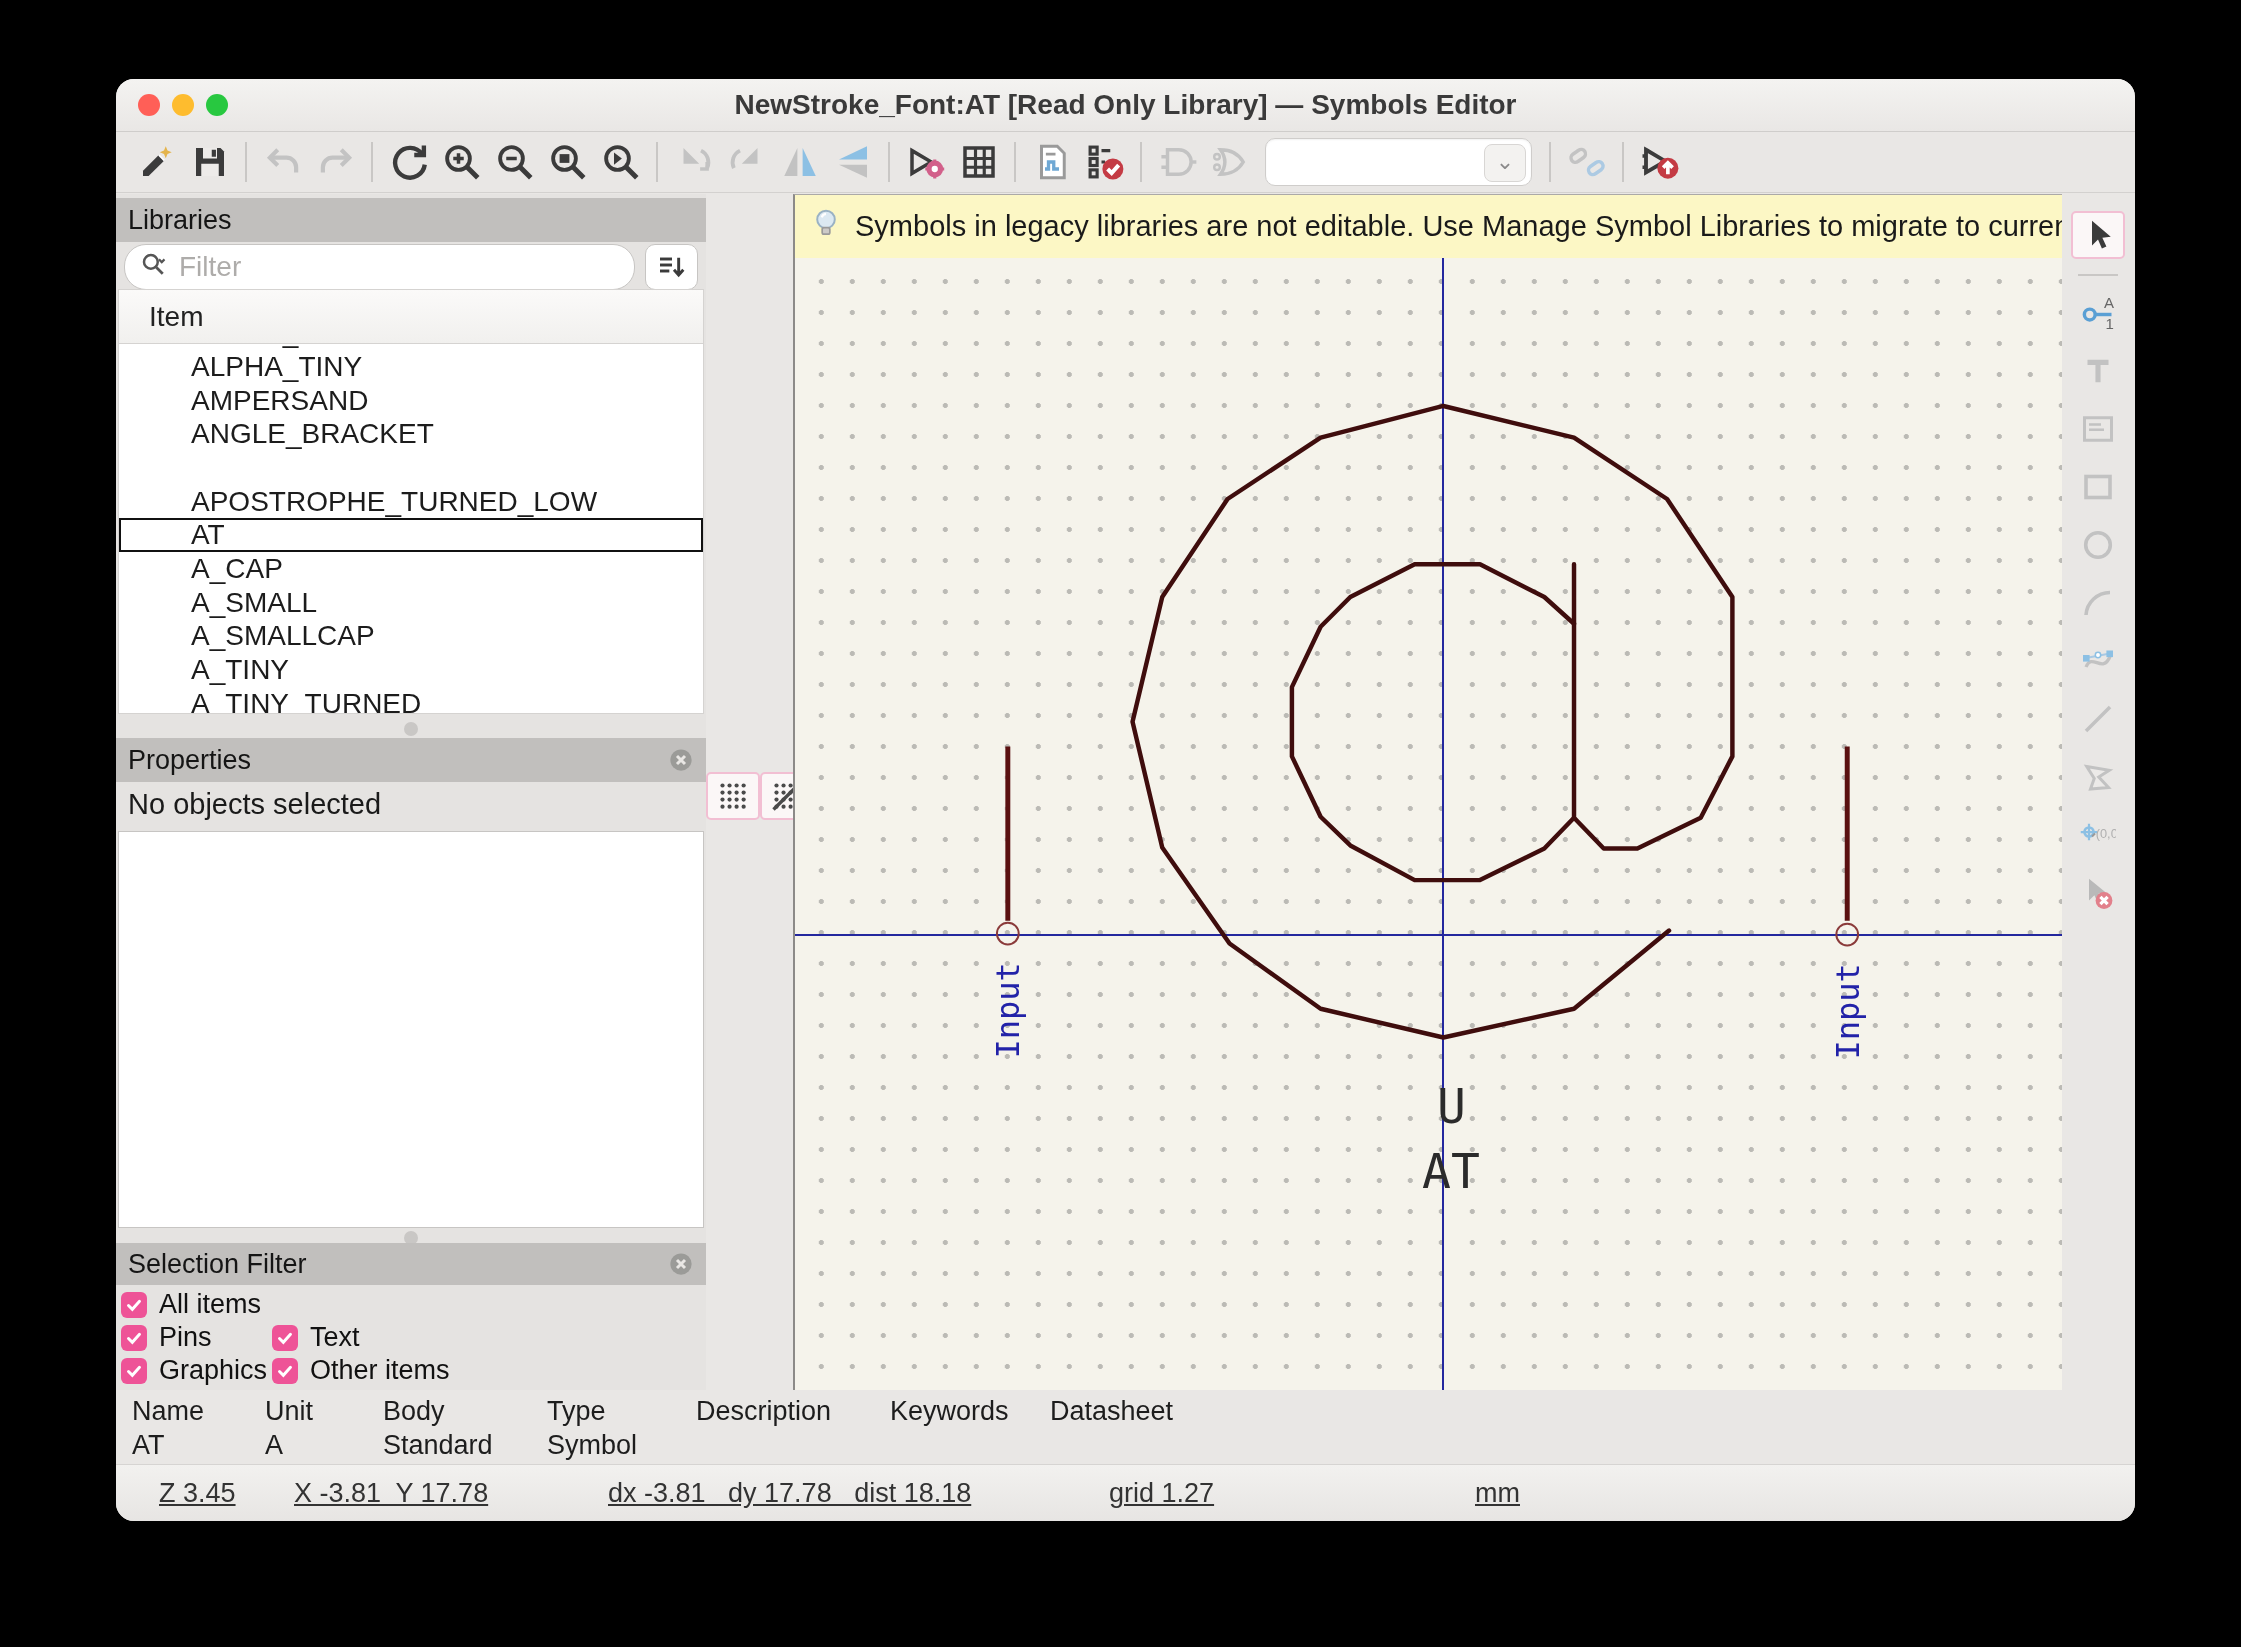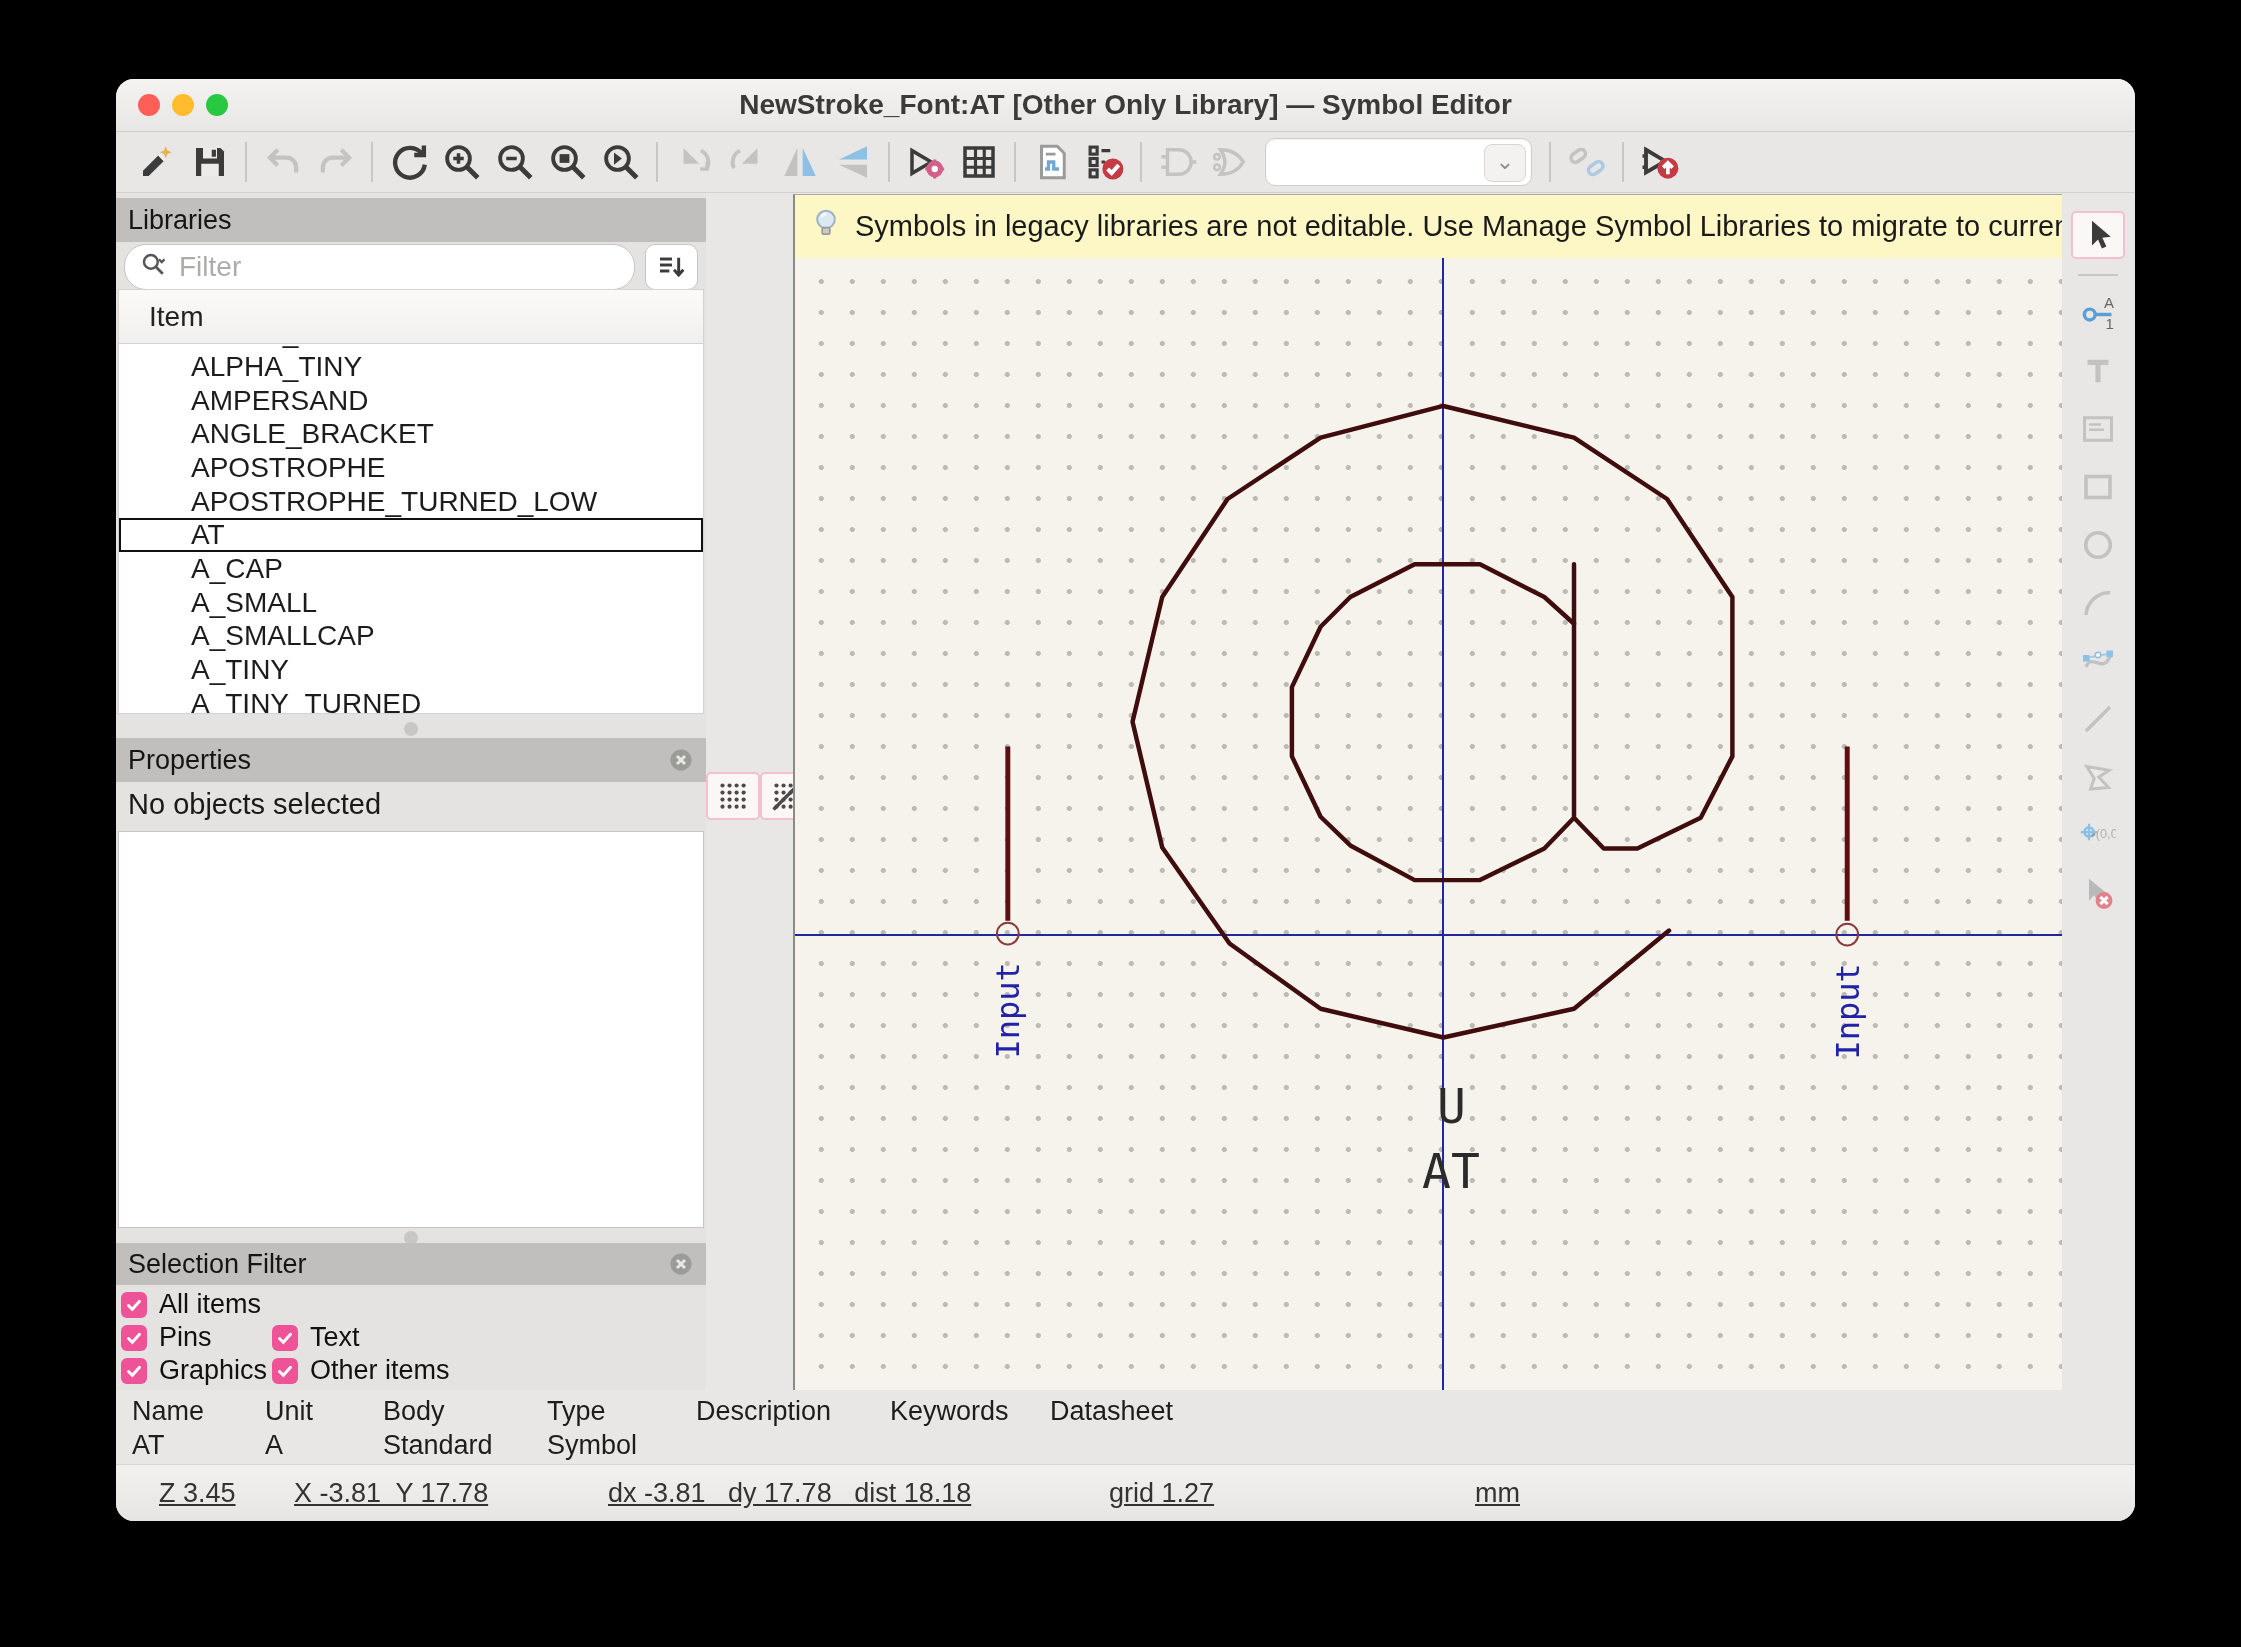--- a/index.html
+++ b/index.html
@@ -81,21 +81,21 @@
 </head>
 <body>
 
 <div class="window">
   <div class="titlebar">
     <div class="lights">
       <div class="light" style="background:#FF5F57"></div>
       <div class="light" style="background:#FEBC2E"></div>
       <div class="light" style="background:#28C840"></div>
     </div>
-    <div class="title">NewStroke_Font:AT [Other Only Library] — Symbol Editor</div>
+    <div class="title">NewStroke_Font:AT [Read Only Library] — Symbols Editor</div>
   </div>
 
   <div class="toolbar" id="toolbar">
       <div class="tbtn">
         <span style="display: flex;">
           <svg viewBox="0 0 24 24" fill="none">
             <path d="M4 17 L13 8 l3.2 3.2 L7.2 20 H4z" fill="#3b3b3b"></path>
             <path d="M13 8 l3.2 3.2" stroke="#fff"></path>
             <path d="M17 3 l1 2.4 2.4 1 -2.4 1 -1 2.4 -1 -2.4 -2.4 -1 2.4 -1z" fill="#E4B44C"></path>
           </svg>
@@ -320,21 +320,20 @@
         </div>
     </div>
     <div class="item-header">
       <span>Item</span>
     </div>
     <div class="list" id="symbol-list">
         <div class="lrow" style="top: -28px;">ALPHA_SMALL</div>
         <div class="lrow" style="top: 6px;">ALPHA_TINY</div>
         <div class="lrow" style="top: 40px;">AMPERSAND</div>
         <div class="lrow" style="top: 73px;">ANGLE_BRACKET</div>
-        <div class="lrow" style="top: 107px;">APOSTROPHE</div>
         <div class="lrow" style="top: 141px;">APOSTROPHE_TURNED_LOW</div>
         <div class="lrow selected" style="top: 174px;">AT</div>
         <div class="lrow" style="top: 208px;">A_CAP</div>
         <div class="lrow" style="top: 242px;">A_SMALL</div>
         <div class="lrow" style="top: 275px;">A_SMALLCAP</div>
         <div class="lrow" style="top: 309px;">A_TINY</div>
         <div class="lrow" style="top: 343px;">A_TINY_TURNED</div>
       </div>
     <div class="splitdot" style="top:528px"></div>
 

